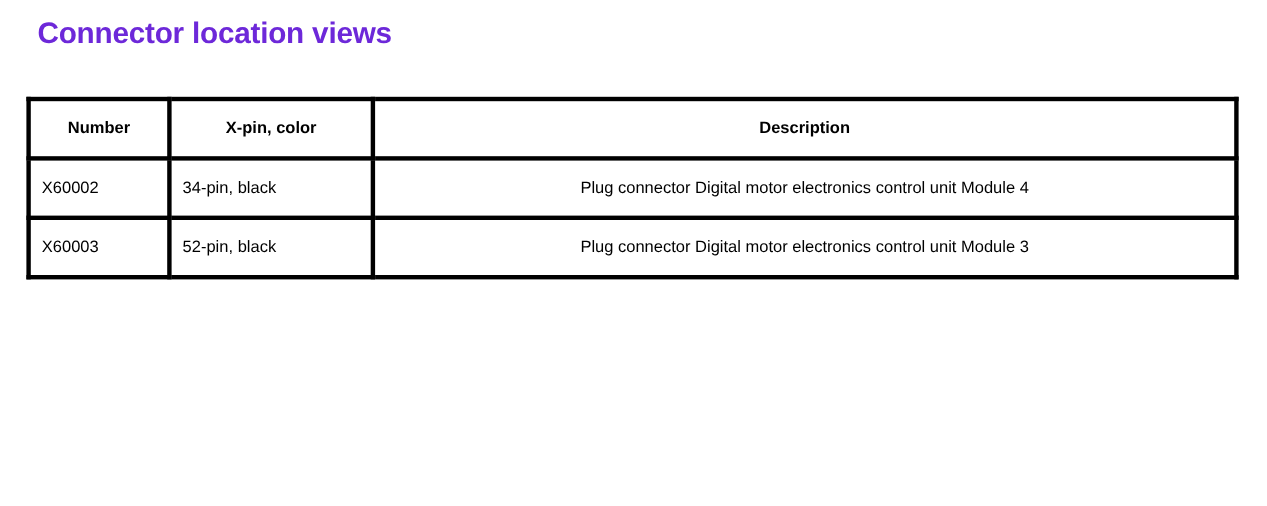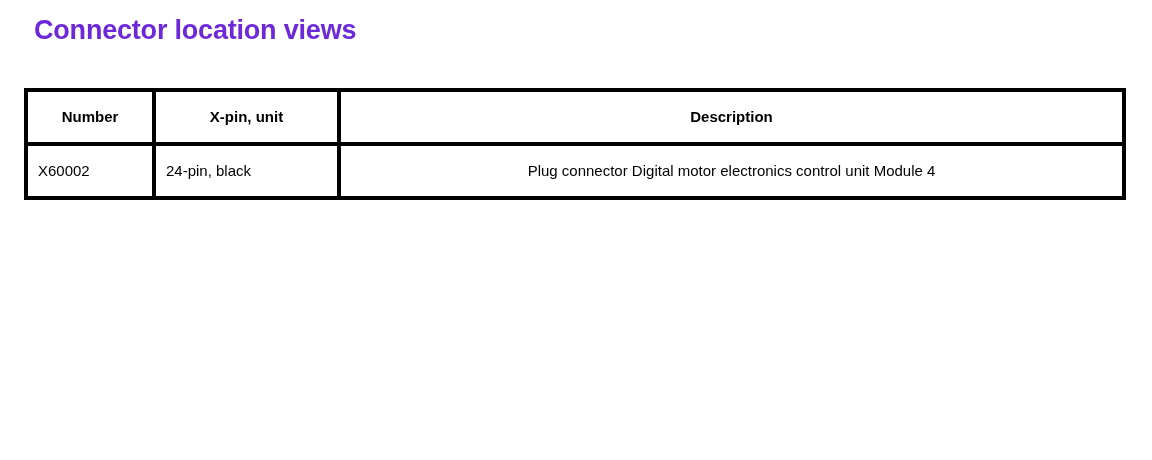--- a/index.html
+++ b/index.html
@@ -83,27 +83,32 @@
   <div class="table-wrap">
     <table class="conn-table">
       <colgroup>
         <col class="c-number">
         <col class="c-xpin">
         <col class="c-desc">
       </colgroup>
       <thead>
         <tr>
           <th>Number</th>
-          <th>X-pin, unit</th>
+          <th>X-pin, color</th>
           <th>Description</th>
         </tr>
       </thead>
       <tbody>
         <tr>
           <td class="cell-number">X60002</td>
-          <td class="cell-xpin">24-pin, black</td>
+          <td class="cell-xpin">34-pin, black</td>
           <td class="cell-desc">Plug connector Digital motor electronics control unit Module 4</td>
+        </tr>
+        <tr>
+          <td class="cell-number">X60003</td>
+          <td class="cell-xpin">52-pin, black</td>
+          <td class="cell-desc">Plug connector Digital motor electronics control unit Module 3</td>
         </tr>
       </tbody>
     </table>
   </div>
 
 </div>
 
 </body></html>

